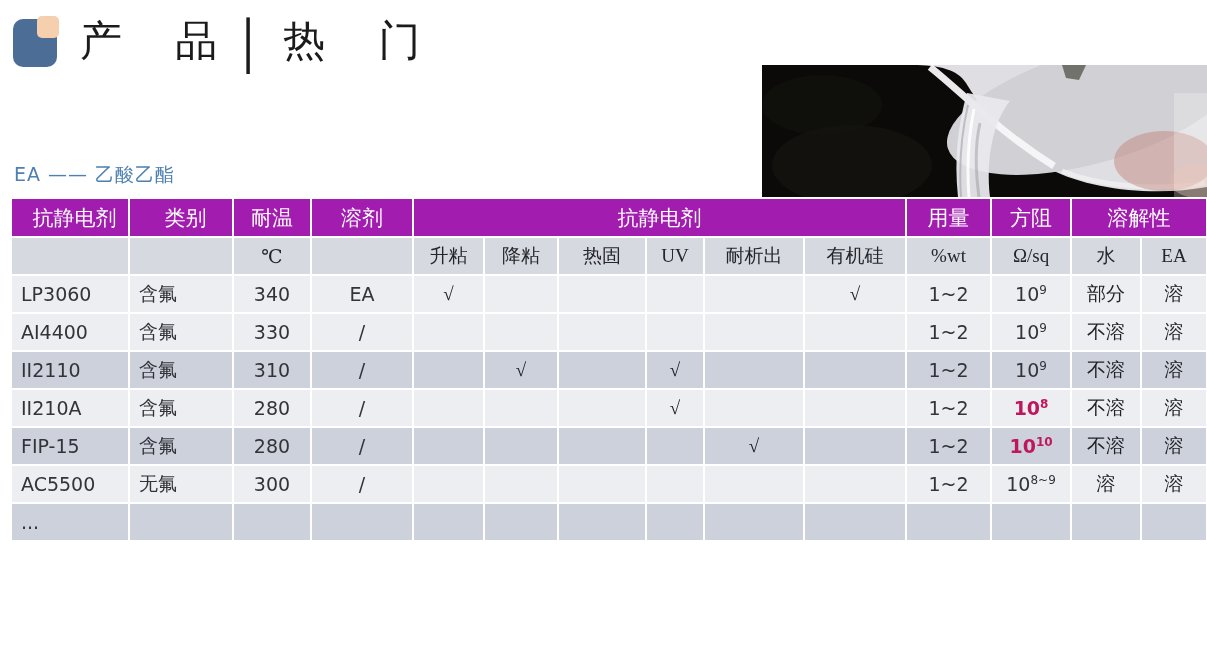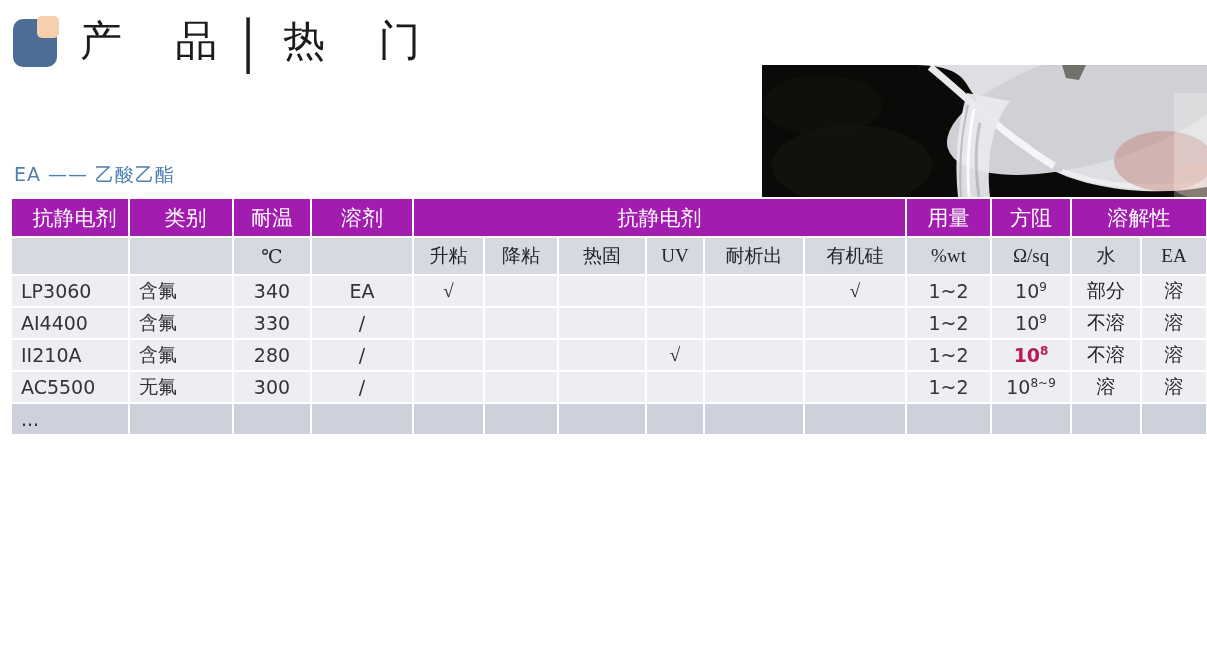--- a/index.html
+++ b/index.html
@@ -31,21 +31,21 @@
   .ptable { position:absolute; left:10px; top:197px; width:1196px;
             border-collapse:collapse; table-layout:fixed; }
   .ptable th, .ptable td { border:2px solid #ffffff; overflow:hidden; white-space:nowrap;
             vertical-align:middle; }
   .ptable th.h1 { background:#a21caf; color:#ffffff; height:39px;
             font-family:"Liberation Serif","DejaVu Serif",serif;
             font-size:21px; font-weight:400; text-align:center; }
   .ptable th.h2 { background:#d6d9e0; color:#26262a; height:38px;
             font-family:"Liberation Serif","DejaVu Serif",serif;
             font-size:19px; font-weight:400; text-align:center; }
-  .ptable tbody tr { height:32px; }
+  .ptable tbody tr { height:38px; }
   .ptable tbody tr.light td { background:#eceef2; }
   .ptable tbody tr.dark  td { background:#ccd1db; }
   .ptable td { font-size:19px; color:#333338; text-align:center; }
   .ptable .left { text-align:left; padding-left:9px; }
   .ptable td.serif, .ptable td.check {
             font-family:"Liberation Serif","DejaVu Serif",serif; color:#222226; }
   .ptable td sup { font-size:12px; line-height:0; }
   .ptable td.boldres { font-weight:700; color:#be185d; }
 </style>
 </head>
@@ -155,33 +155,65 @@
           <td class="check"></td>
           <td class="check"></td>
           <td class="check"></td>
           <td class="check"></td>
           <td class="check"></td>
           <td>1~2</td>
           <td>10<sup>9</sup></td>
           <td class="serif">不溶</td>
           <td class="serif">溶</td>
         </tr>
+        <tr class="dark">
+          <td class="left">II2110</td>
+          <td class="left">含氟</td>
+          <td>310</td>
+          <td>/</td>
+          <td class="check"></td>
+          <td class="check">√</td>
+          <td class="check"></td>
+          <td class="check">√</td>
+          <td class="check"></td>
+          <td class="check"></td>
+          <td>1~2</td>
+          <td>10<sup>9</sup></td>
+          <td class="serif">不溶</td>
+          <td class="serif">溶</td>
+        </tr>
         <tr class="light">
           <td class="left">II210A</td>
           <td class="left">含氟</td>
           <td>280</td>
           <td>/</td>
           <td class="check"></td>
           <td class="check"></td>
           <td class="check"></td>
           <td class="check">√</td>
           <td class="check"></td>
           <td class="check"></td>
           <td>1~2</td>
           <td class="boldres">10<sup>8</sup></td>
+          <td class="serif">不溶</td>
+          <td class="serif">溶</td>
+        </tr>
+        <tr class="dark">
+          <td class="left">FIP-15</td>
+          <td class="left">含氟</td>
+          <td>280</td>
+          <td>/</td>
+          <td class="check"></td>
+          <td class="check"></td>
+          <td class="check"></td>
+          <td class="check"></td>
+          <td class="check">√</td>
+          <td class="check"></td>
+          <td>1~2</td>
+          <td class="boldres">10<sup>10</sup></td>
           <td class="serif">不溶</td>
           <td class="serif">溶</td>
         </tr>
         <tr class="light">
           <td class="left">AC5500</td>
           <td class="left">无氟</td>
           <td>300</td>
           <td>/</td>
           <td class="check"></td>
           <td class="check"></td>

